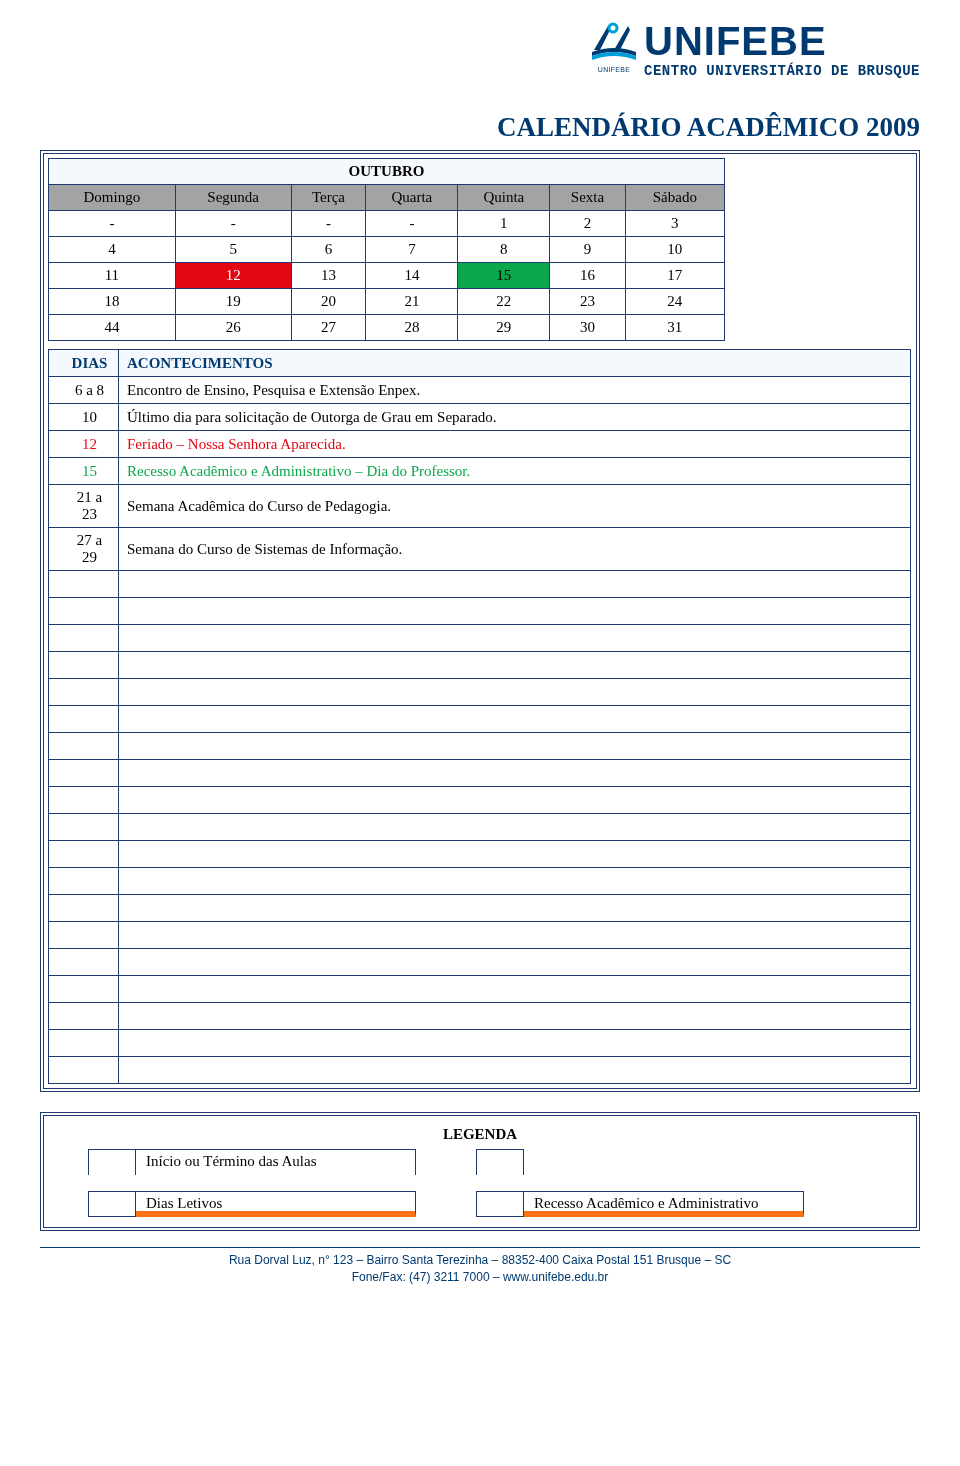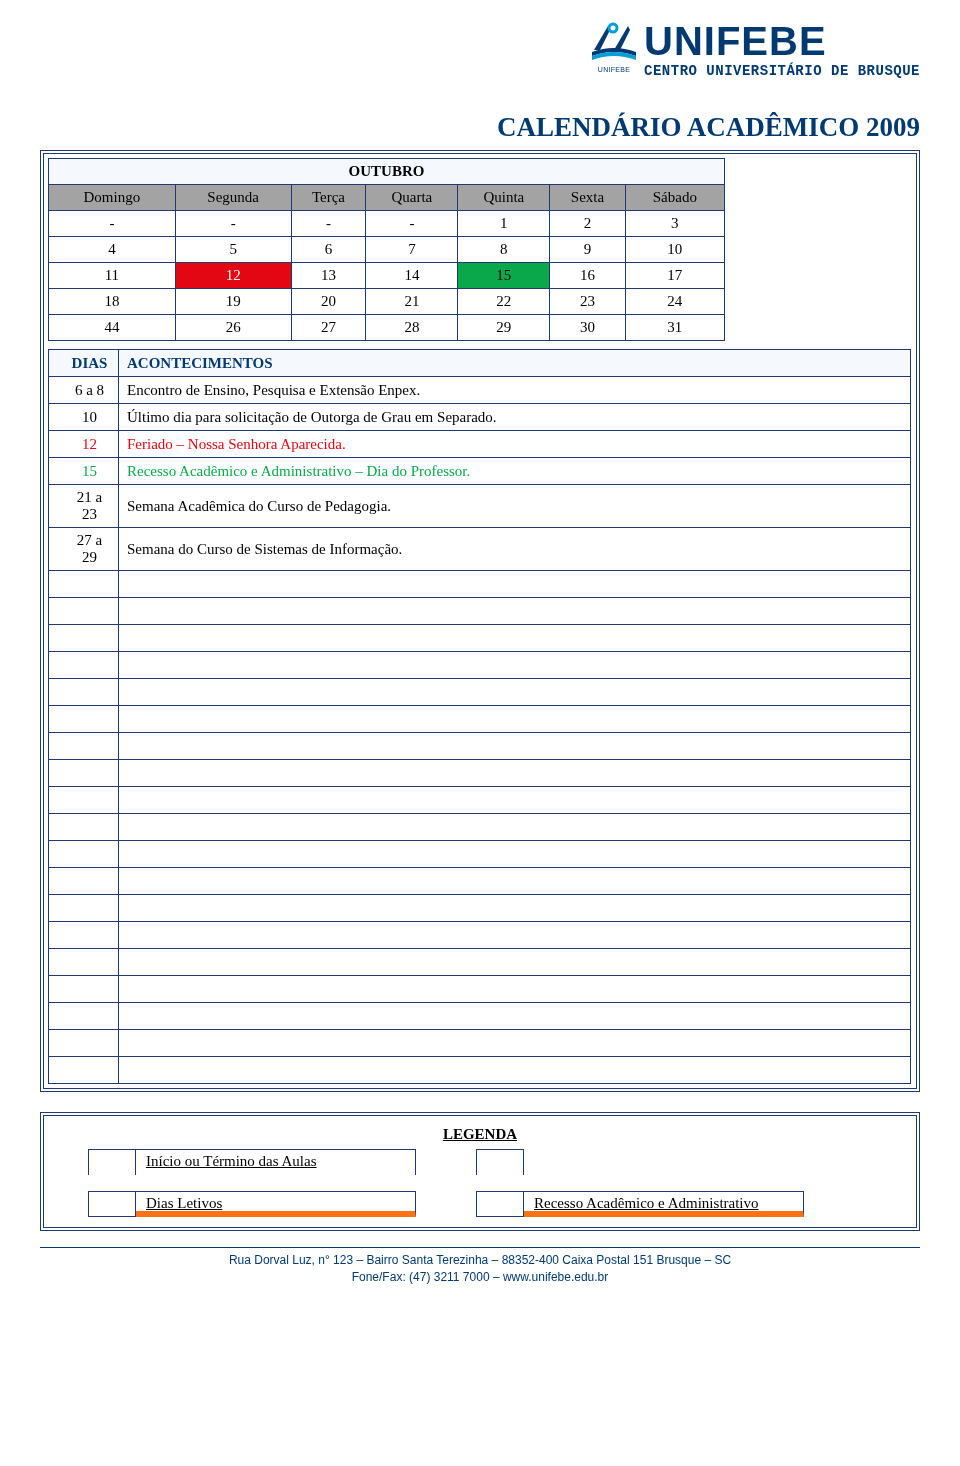--- a/index.html
+++ b/index.html
@@ -114,21 +114,20 @@
     color: #003a70;
     font-weight: 700;
   }
   .events .col-dias { width: 70px; text-align: center; padding-left: 20px; }
   .events .red-text { color: #e30613; }
   .events .green-text { color: #0aa84a; }
   .legend-frame {
     border: 4px double #1f3a6e;
     padding: 10px 14px;
     margin-bottom: 16px;
-    text-decoration: underline;
   }
   .legend-title {
     text-align: center;
     font-weight: 700;
     font-size: 15px;
     margin-bottom: 6px;
   }
   .legend-grid {
     display: flex;
     gap: 60px;

